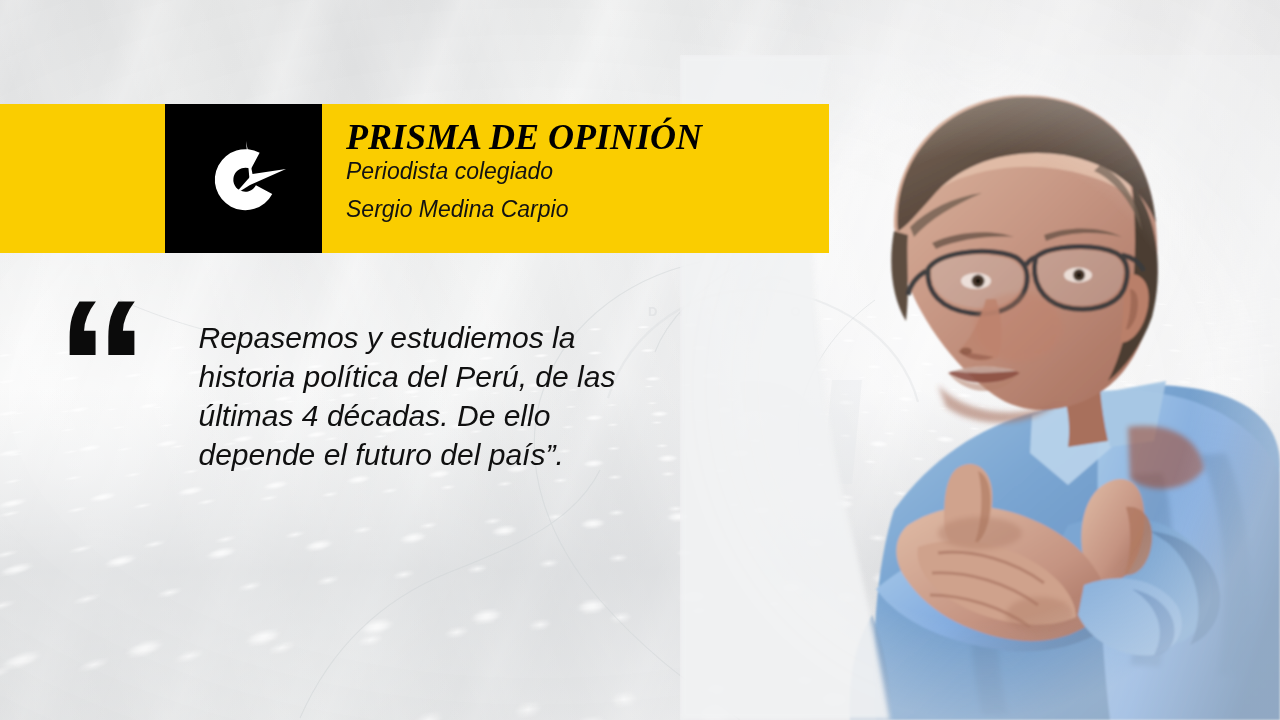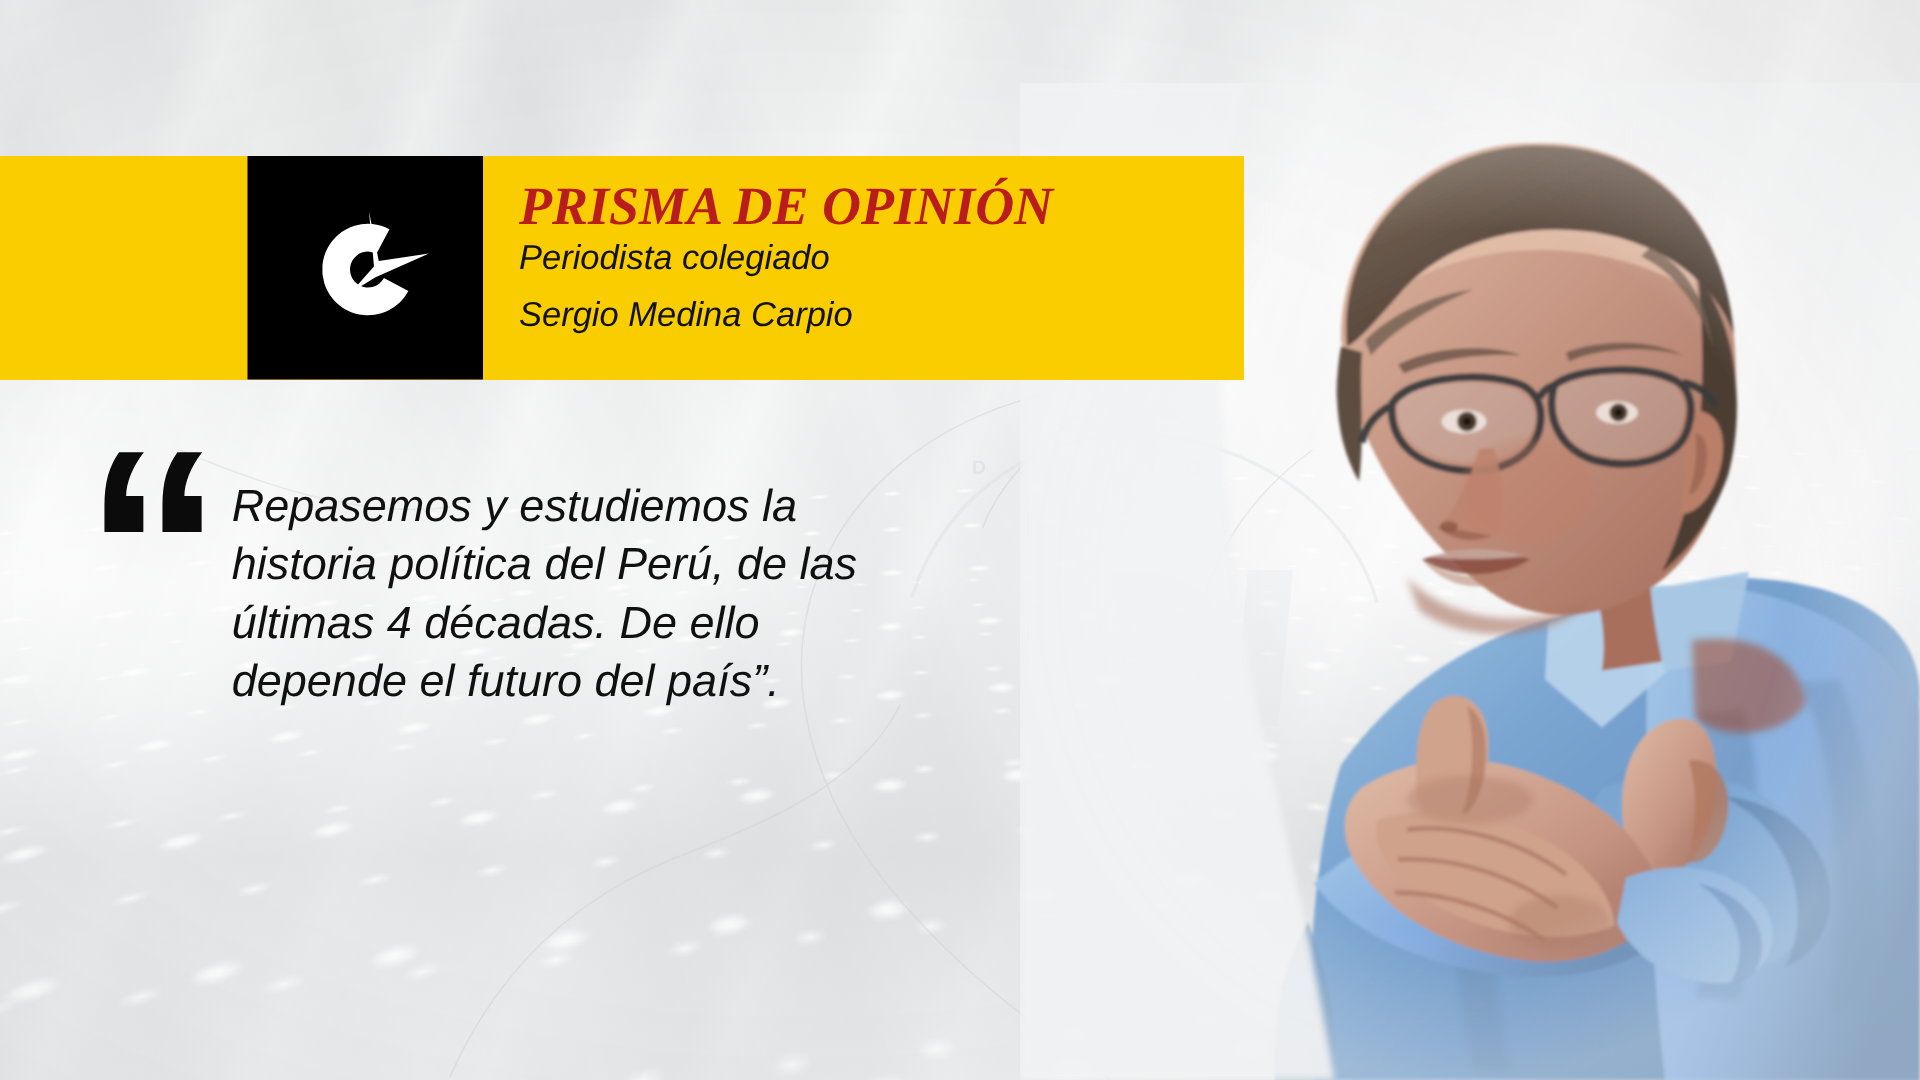--- a/index.html
+++ b/index.html
@@ -128,21 +128,21 @@
     flex:1 1 auto;
     padding:13px 0 0 24px;
     display:flex; flex-direction:column;
     justify-content:flex-start;
   }
   #banner-title {
     font-family:"Liberation Serif", serif;
     font-style:italic; font-weight:700;
     font-size:36px; line-height:40px;
     letter-spacing:0px;
-    color:#b91c1c;
+    color:#000000;
     white-space:nowrap;
   }
   .byline {
     font-family:"Liberation Sans", sans-serif;
     font-style:italic; font-weight:400;
     font-size:23px; line-height:29px;
     color:#121212;
     white-space:nowrap;
   }
   #byline-name { margin-top:9px; }
@@ -165,20 +165,21 @@
     transform:scaleY(1.02);
     user-select:none;
   }
   #quote-text {
     font-family:"Liberation Sans", sans-serif;
     font-style:italic; font-weight:400;
     font-size:30px; line-height:39px;
     color:#101010;
     width:472px;
     margin-top:12px;
+    margin-left:44px;
   }
 
   
   #portrait {
     position:absolute; right:0; bottom:0;
     width:600px; height:665px;
     z-index:5; pointer-events:none;
   }
   #portrait svg { display:block; width:600px; height:665px; }
 </style>

